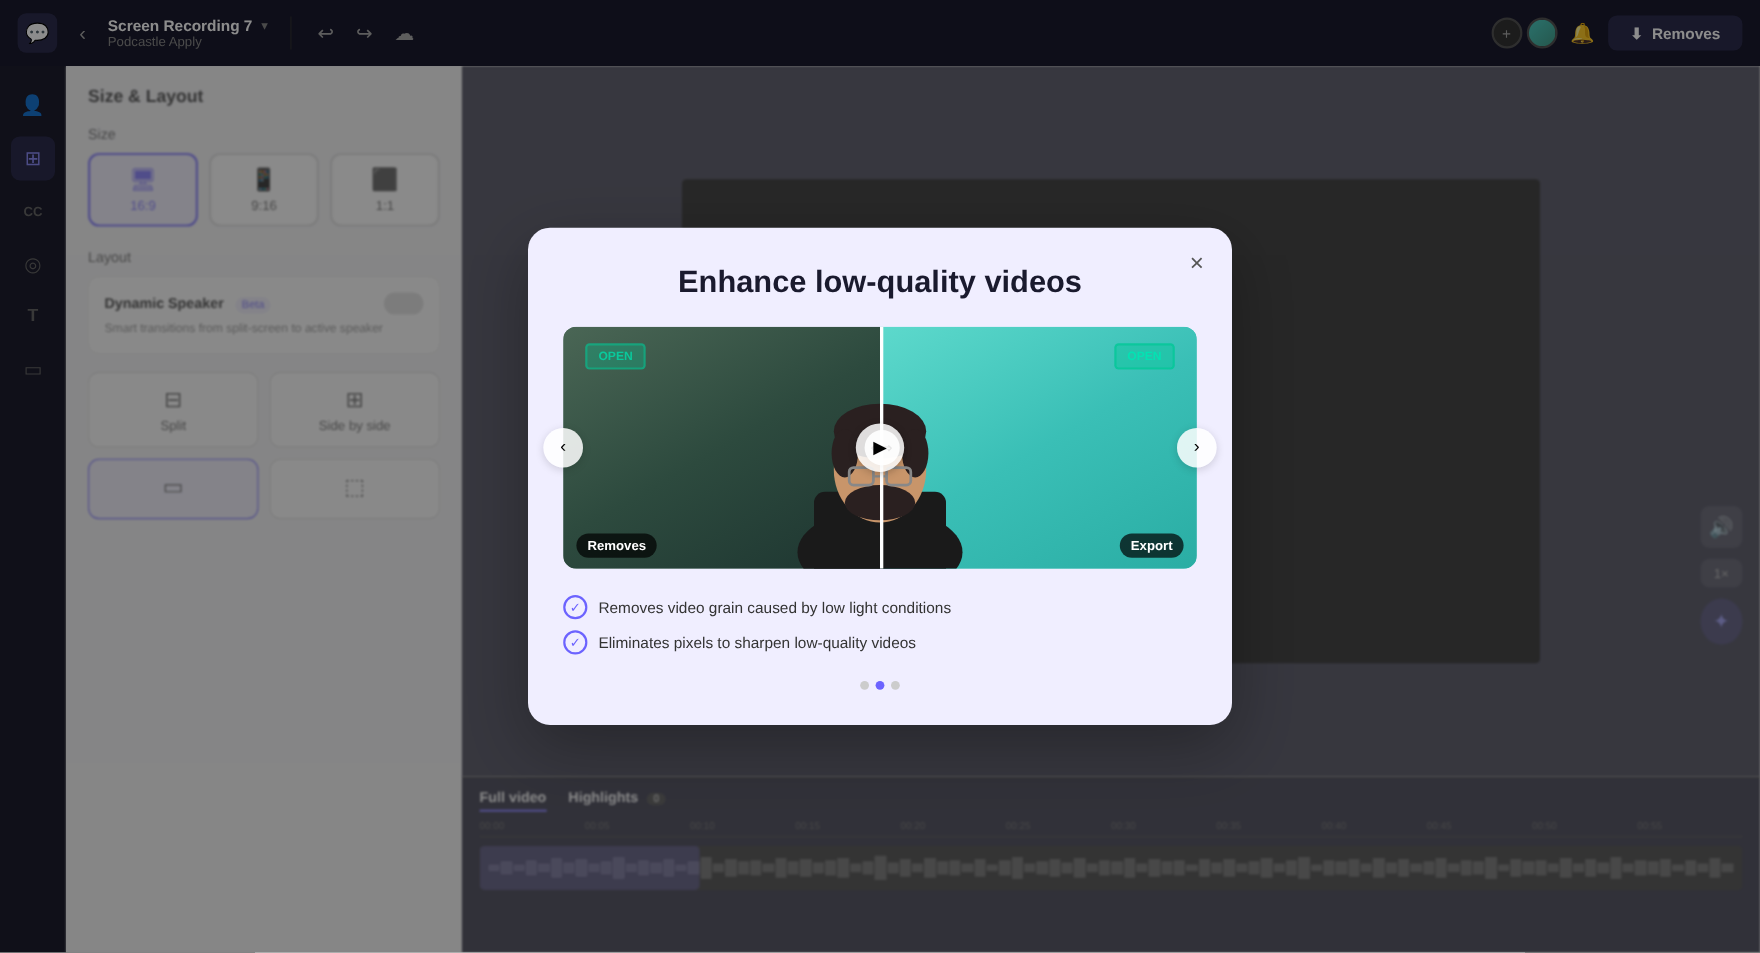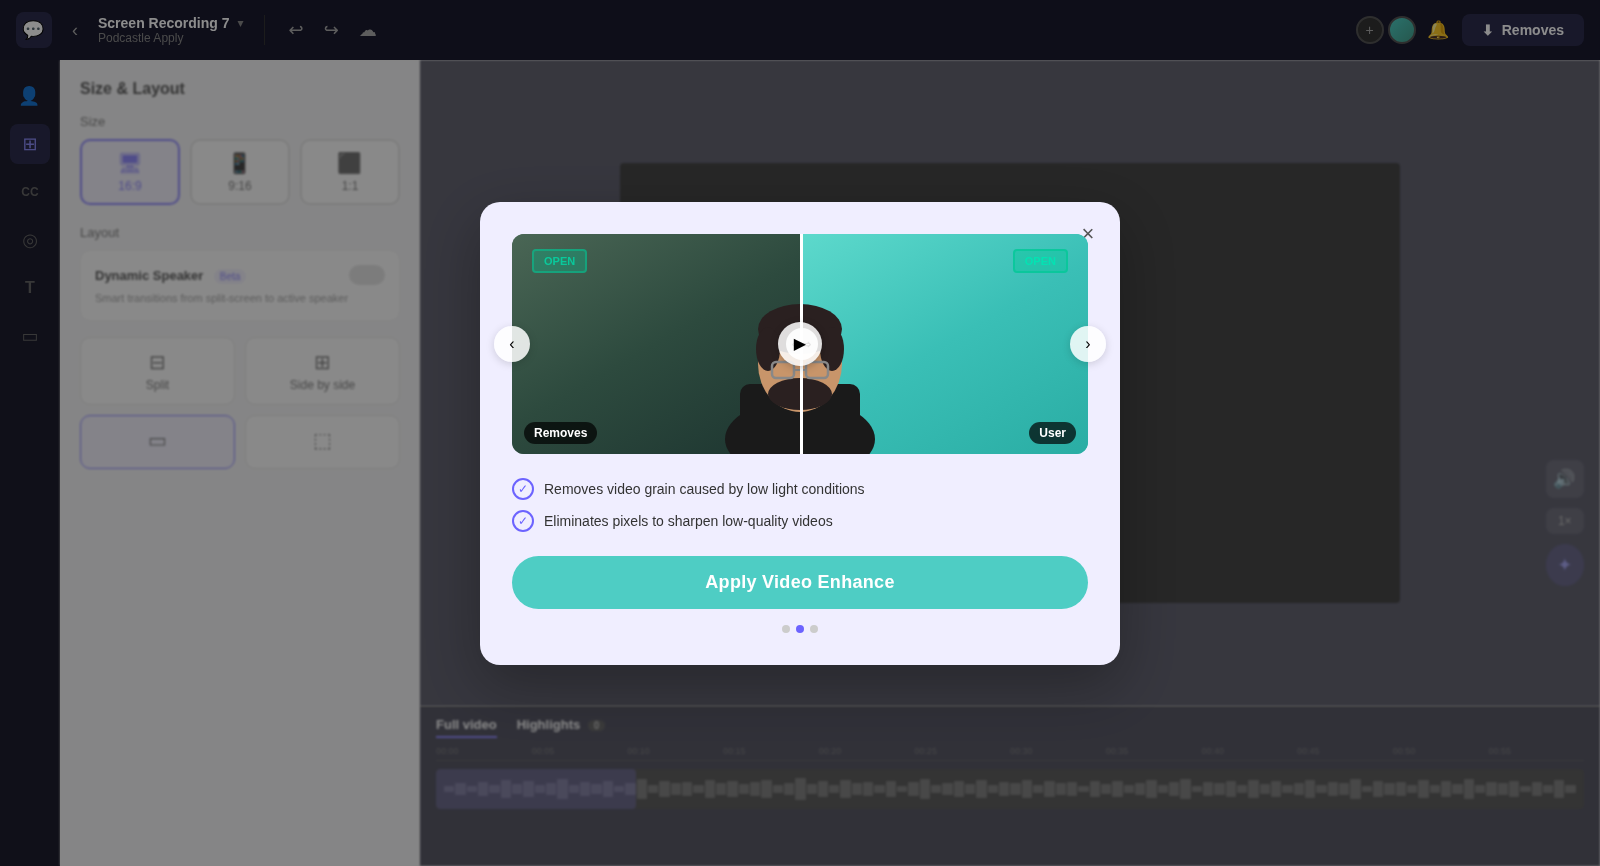--- a/index.html
+++ b/index.html
@@ -637,20 +637,21 @@
   </div>
 </div>
 
 <div class="modal-overlay">
   <div class="modal">
 
     <button class="modal-close">
       <span>×</span>
     </button>
 
+    <h2 class="modal-title">Enhance low-quality videos</h2>
 
     
     <div style="position:relative;margin-bottom:24px;">
       <button class="ba-nav-btn prev">
         <span>‹</span>
       </button>
 
       <div class="before-after-container">
 
         <div class="ba-before">
@@ -689,44 +690,41 @@
           border-radius:50%;display:flex;align-items:center;justify-content:center;
           font-size:16px;cursor:pointer;z-index:8;box-shadow:0 2px 8px rgba(0,0,0,0.2);">
           ▶
         </div>
 
         <div class="ba-divider">
           <div class="ba-divider-handle">⟺</div>
         </div>
 
         <span class="ba-label before-label">Removes</span>
-        <span class="ba-label after-label">User</span>
+        <span class="ba-label after-label">Export</span>
       </div>
 
       <button class="ba-nav-btn next">
         <span>›</span>
       </button>
     </div>
 
     
     <div class="features-list">
       <div class="feature-item">
         <div class="feature-check">✓</div>
         <span class="feature-text">Removes video grain caused by low light conditions</span>
       </div>
       <div class="feature-item">
         <div class="feature-check">✓</div>
         <span class="feature-text">Eliminates pixels to sharpen low-quality videos</span>
       </div>
     </div>
 
     
-    <button class="apply-btn">
-      <span>Apply Video Enhance</span>
-    </button>
 
     
     <div class="carousel-dots">
       <div class="dot"></div>
       <div class="dot active"></div>
       <div class="dot"></div>
     </div>
 
   </div>
 </div>

